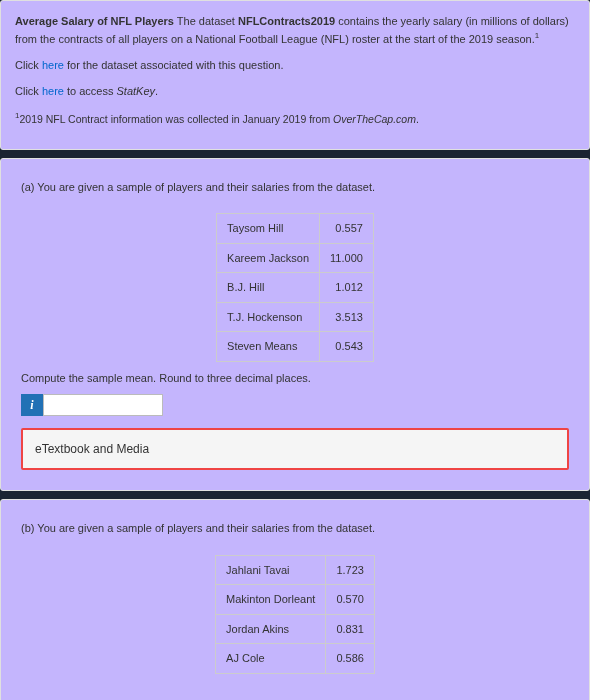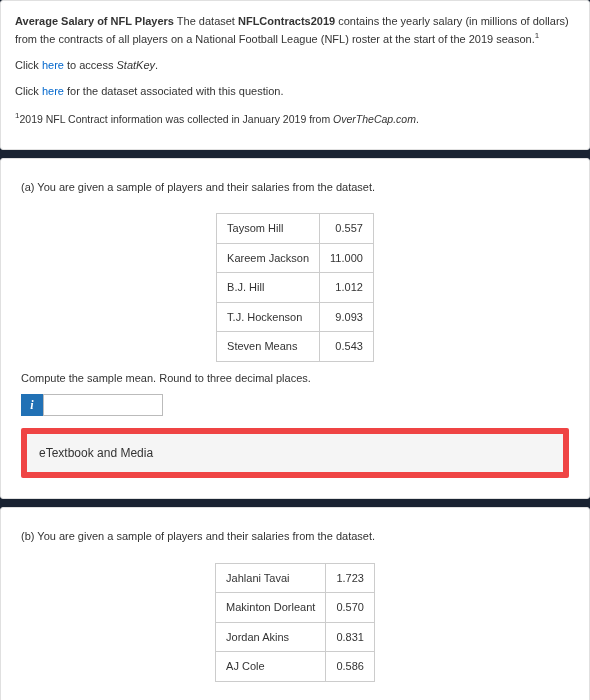--- a/index.html
+++ b/index.html
@@ -5,21 +5,21 @@
     * { box-sizing: border-box; margin: 0; padding: 0; }
     body {
       font-family: -apple-system, BlinkMacSystemFont, "Segoe UI", Arial, sans-serif;
       background: #1a2332;
       width: 590px;
       font-size: 11px;
       color: #333;
       line-height: 1.5;
     }
     .card {
-      background: #ffffff;
+      background: #c4b5fd;
       border: 1px solid #e0e0e0;
       border-radius: 3px;
       margin-bottom: 8px;
     }
     .intro {
       padding: 12px 14px;
     }
     .intro p { margin-bottom: 10px; }
     .bold { font-weight: 600; }
     .link { color: #0066cc; cursor: pointer; }
@@ -63,41 +63,41 @@
     }
     .answer-input {
       border: 1px solid #bbb;
       height: 22px;
       width: 120px;
       padding: 2px 4px;
       font-size: 11px;
     }
     .etextbook {
       background: #f5f5f5;
-      border: 6px solid #ef4444;
+      border: 2px solid #ef4444;
       border-radius: 2px;
       padding: 10px 12px;
       font-size: 12px;
       color: #333;
       cursor: pointer;
     }
     .footnote { font-size: 10.5px; }
   </style>
 </head>
 <body>
 
 <div class="card intro">
   <p>
     <span class="bold">Average Salary of NFL Players</span><span> The dataset </span><span class="bold">NFLContracts2019</span><span> contains the yearly salary (in millions of dollars) from the contracts of all players on a National Football League (NFL) roster at the start of the 2019 season.</span><sup>1</sup>
   </p>
   <p>
-    <span>Click </span><span class="link">here</span><span> to access </span><span class="italic">StatKey</span><span>.</span>
+    <span>Click </span><span class="link">here</span><span> for the dataset associated with this question.</span>
   </p>
   <p>
-    <span>Click </span><span class="link">here</span><span> for the dataset associated with this question.</span>
+    <span>Click </span><span class="link">here</span><span> to access </span><span class="italic">StatKey</span><span>.</span>
   </p>
   <p class="footnote">
     <sup>1</sup><span>2019 NFL Contract information was collected in January 2019 from </span><span class="italic">OverTheCap.com</span><span>.</span>
   </p>
 </div>
 
 <div class="card question">
   <p class="qtext">(a) You are given a sample of players and their salaries from the dataset.</p>
   <table class="salary-table">
     <tbody>
@@ -108,21 +108,21 @@
     <tr>
           <td>Kareem Jackson</td>
           <td>11.000</td>
         </tr>
     <tr>
           <td>B.J. Hill</td>
           <td>1.012</td>
         </tr>
     <tr>
           <td>T.J. Hockenson</td>
-          <td>9.093</td>
+          <td>3.513</td>
         </tr>
     <tr>
           <td>Steven Means</td>
           <td>0.543</td>
         </tr>
   </tbody>
     </table>
   <p class="compute">Compute the sample mean. Round to three decimal places.</p>
   <div class="input-row">
     <button class="info-btn">i</button>

